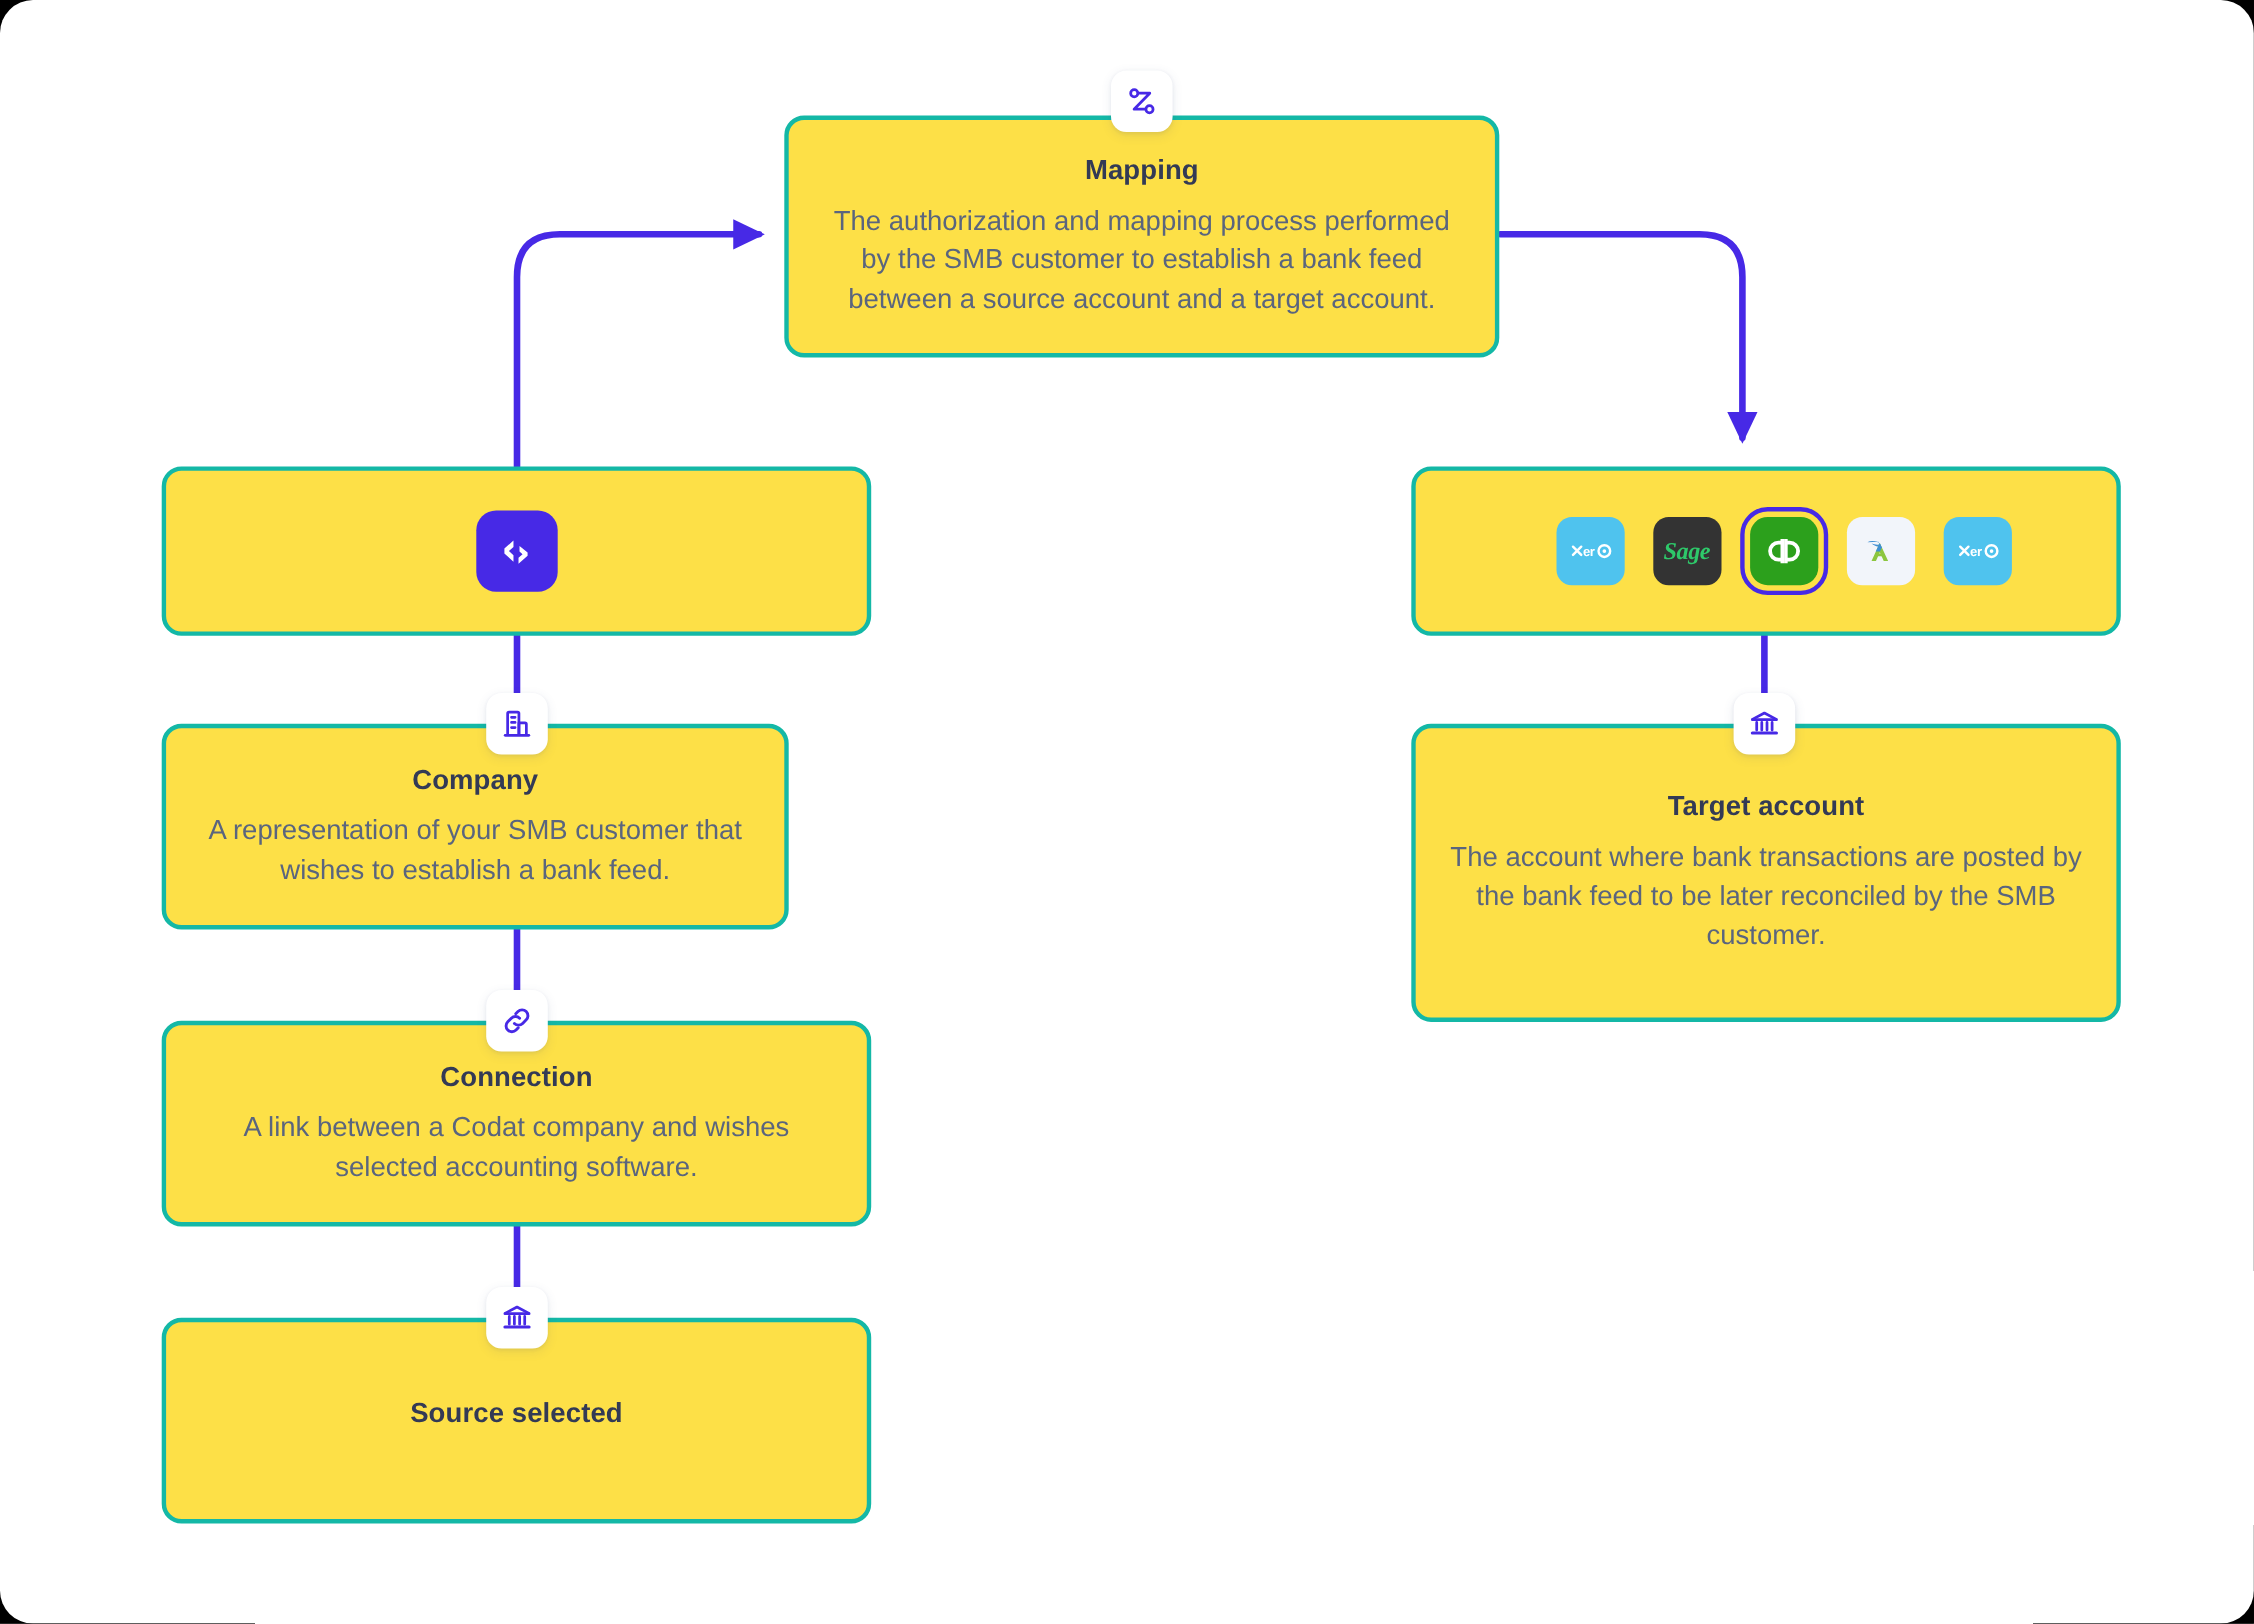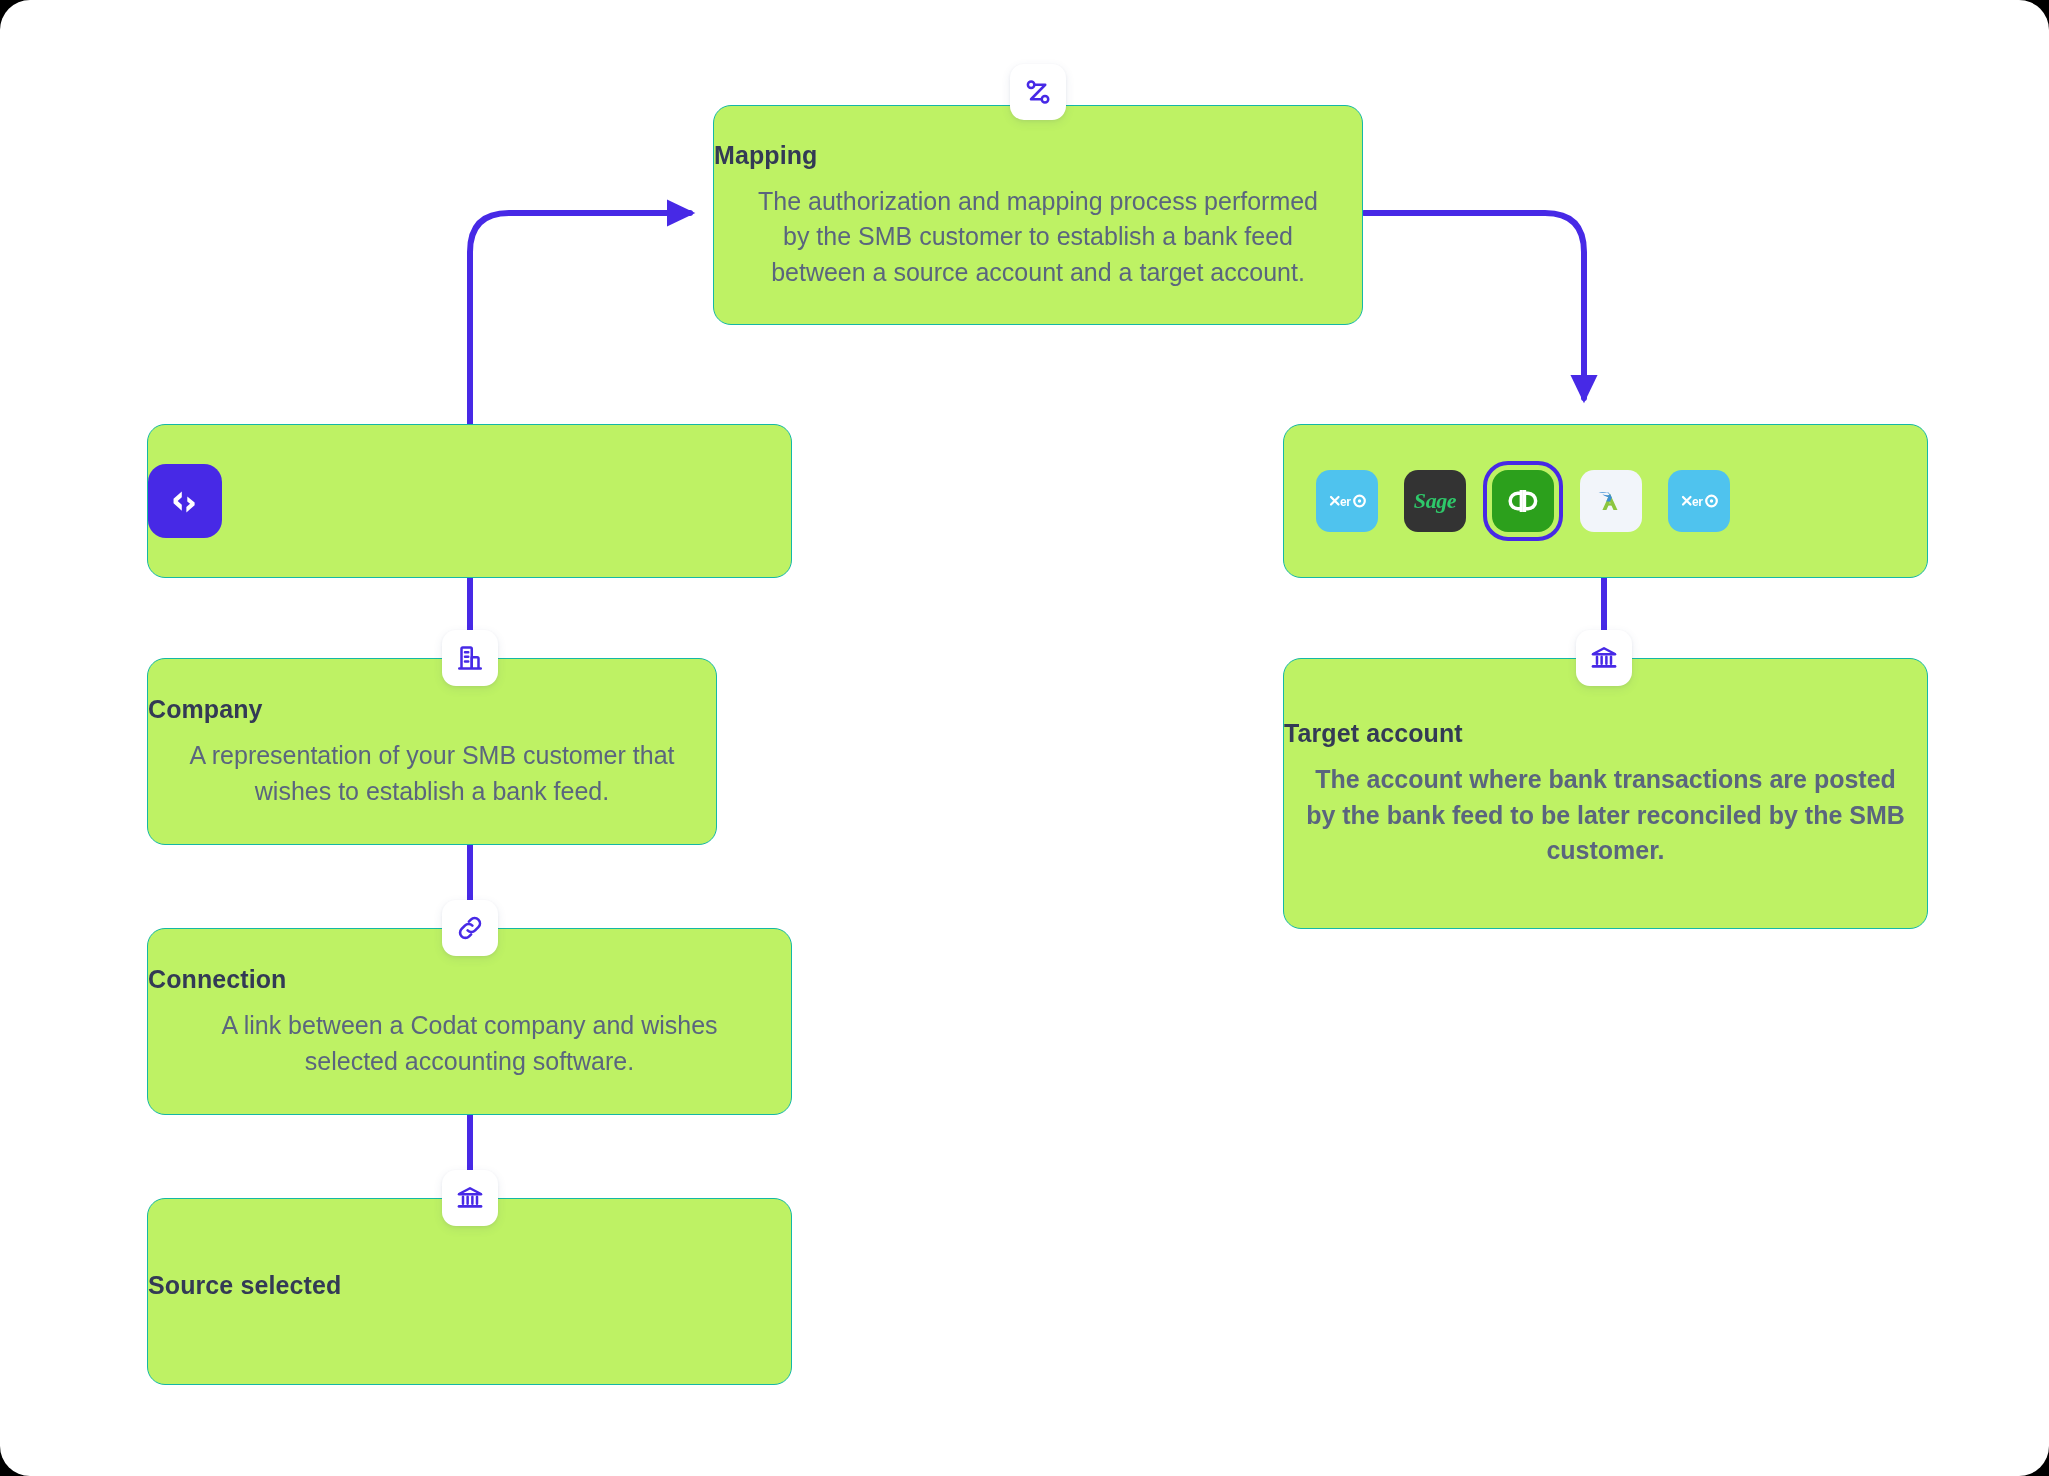--- a/index.html
+++ b/index.html
@@ -35,26 +35,26 @@
     top: 0;
     width: 2049px;
     height: 1476px;
     pointer-events: none;
   }
 
   
   .card {
     position: absolute;
     box-sizing: border-box;
-    background: #bef264;
-    border: 1px solid #14b8a6;
+    background: #fde047;
+    border: 4px solid #14b8a6;
     border-radius: 18px;
     display: flex;
     flex-direction: column;
-    align-items: flex-start;
+    align-items: center;
     justify-content: center;
     text-align: center;
   }
   .card-title {
     font-size: 25px;
     font-weight: bold;
     color: #333a55;
     letter-spacing: .1px;
     margin: 0 0 14px 0;
     line-height: 1.2;
@@ -263,21 +263,21 @@
           <circle cx="34.5" cy="22" r="5.3" fill="none" stroke="#ffffff" stroke-width="2.2"></circle>
           <circle cx="34.5" cy="22" r="1.7" fill="#ffffff"></circle>
         </svg>
       </div>
 
     </div>
   </div>
 
   <div class="card" style="left:1283px; top:658px; width:645px; height:271px;">
     <div class="card-title">Target account</div>
-    <div class="card-desc" style="padding:0 22px;font-weight:bold;">The account where bank transactions are posted by the bank feed to be later reconciled by the SMB customer.</div>
+    <div class="card-desc" style="padding:0 22px;">The account where bank transactions are posted by the bank feed to be later reconciled by the SMB customer.</div>
   </div>
   <div class="chip" style="left:1576px; top:630px;">
     <svg width="30" height="30" viewBox="0 0 24 24" fill="none">
       <path d="M3.6 8.6 L12 4.2 L20.4 8.6" stroke="#4729e6" stroke-width="2" stroke-linecap="round" stroke-linejoin="round"></path>
       <path d="M3.2 9.0 h17.6" stroke="#4729e6" stroke-width="2" stroke-linecap="round"></path>
       <path d="M6.4 11.0 V16.6 M10.1 11.0 V16.6 M13.9 11.0 V16.6 M17.6 11.0 V16.6" stroke="#4729e6" stroke-width="2" stroke-linecap="round"></path>
       <path d="M3.2 18.7 h17.6" stroke="#4729e6" stroke-width="2.2" stroke-linecap="round"></path>
     </svg>
   </div>
 

